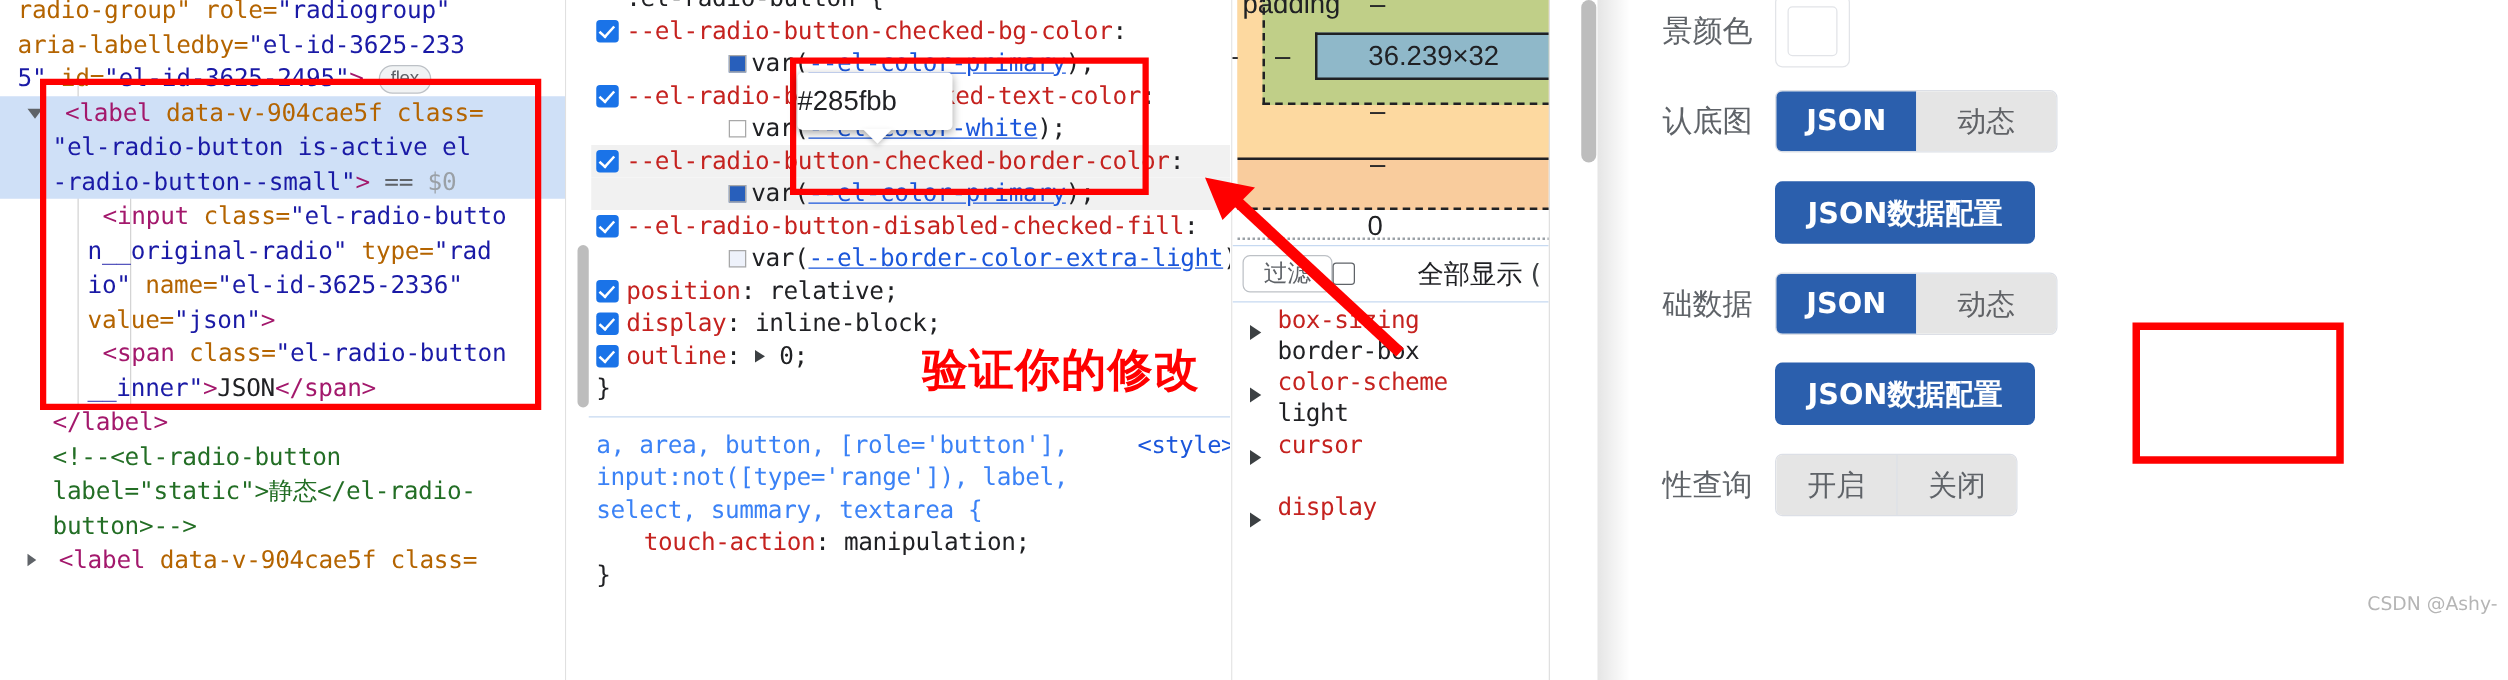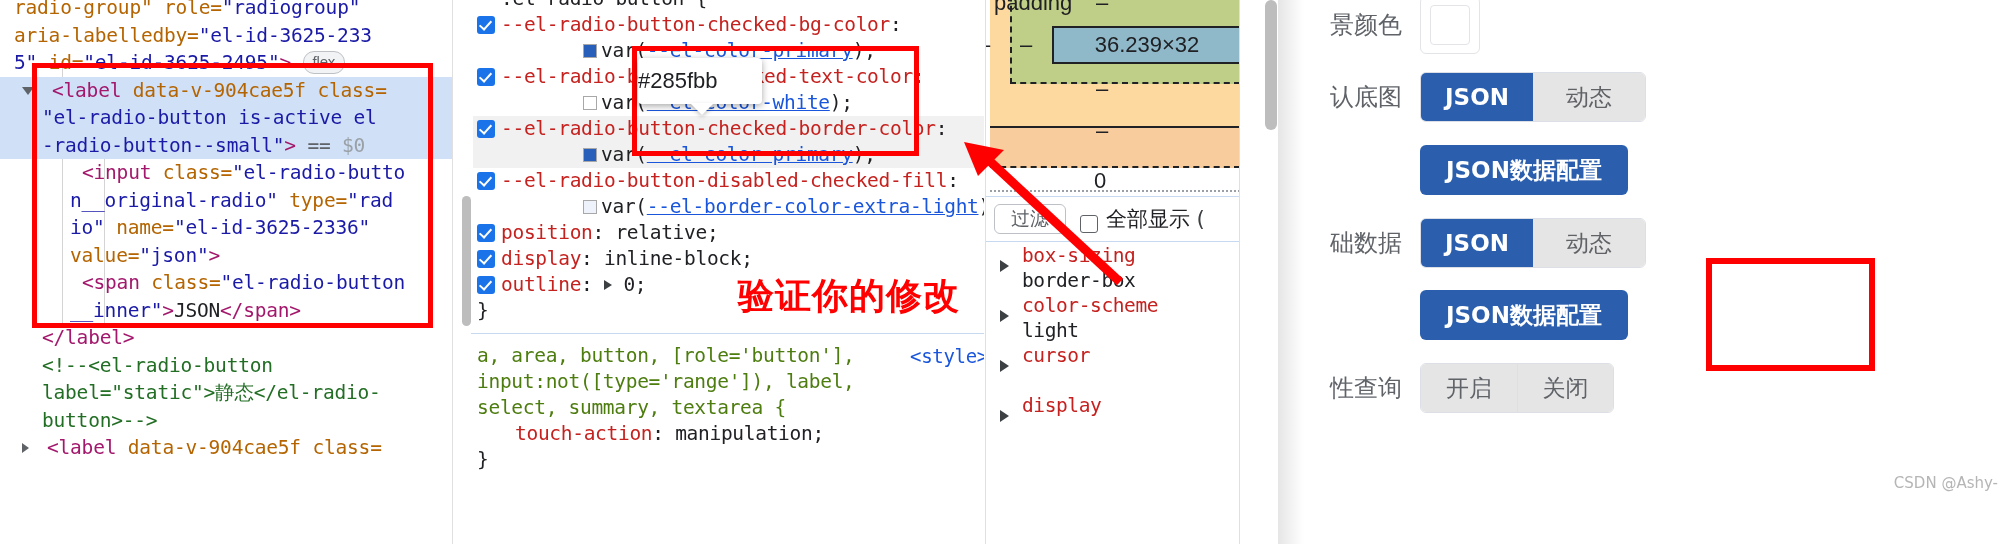--- a/index.html
+++ b/index.html
@@ -143,21 +143,21 @@
   .sw {
     display: inline-block;
     width: 14px; height: 14px;
     border: 1px solid #a8a8a8;
     vertical-align: -1px;
     margin-right: 4px;
   }
   .sw.blue { background: #285fbb; }
   .sw.white { background: #ffffff; }
   .sw.faint { background: #eef2fb; }
-  .sel-gray { color: #4d7c0f; }
+  .sel-gray { color: #3b82f6; }
   .tri-small {
     display: inline-block;
     width: 0; height: 0;
     border-left: 8px solid #3c4043;
     border-top: 5px solid transparent;
     border-bottom: 5px solid transparent;
     vertical-align: 1px;
   }
   .style-link { color: #1a56db; font-family: "DejaVu Sans Mono","Liberation Mono",monospace; font-size:19px;}
 
@@ -285,22 +285,22 @@
     width: 72px; height: 30px;
     border: 1px solid #bdc1c6;
     border-radius: 6px;
     background: #fff;
     color: #5f6368;
     font-family: "DejaVu Sans", sans-serif;
     font-size: 19px;
     display: flex; align-items: center; justify-content: center;
   }
   #showall-wrap {
-    display: flex; align-items: flex-end;
-    margin-left: 14px;
+    display: flex; align-items: center;
+    gap: 42px;
   }
   #showall-box {
     width: 18px; height: 18px;
     border: 1.6px solid #5f6368;
     border-radius: 3px;
     background: #fff;
   }
   #showall-label {
     margin-left: 8px;
     font-family: "DejaVu Sans", sans-serif;

